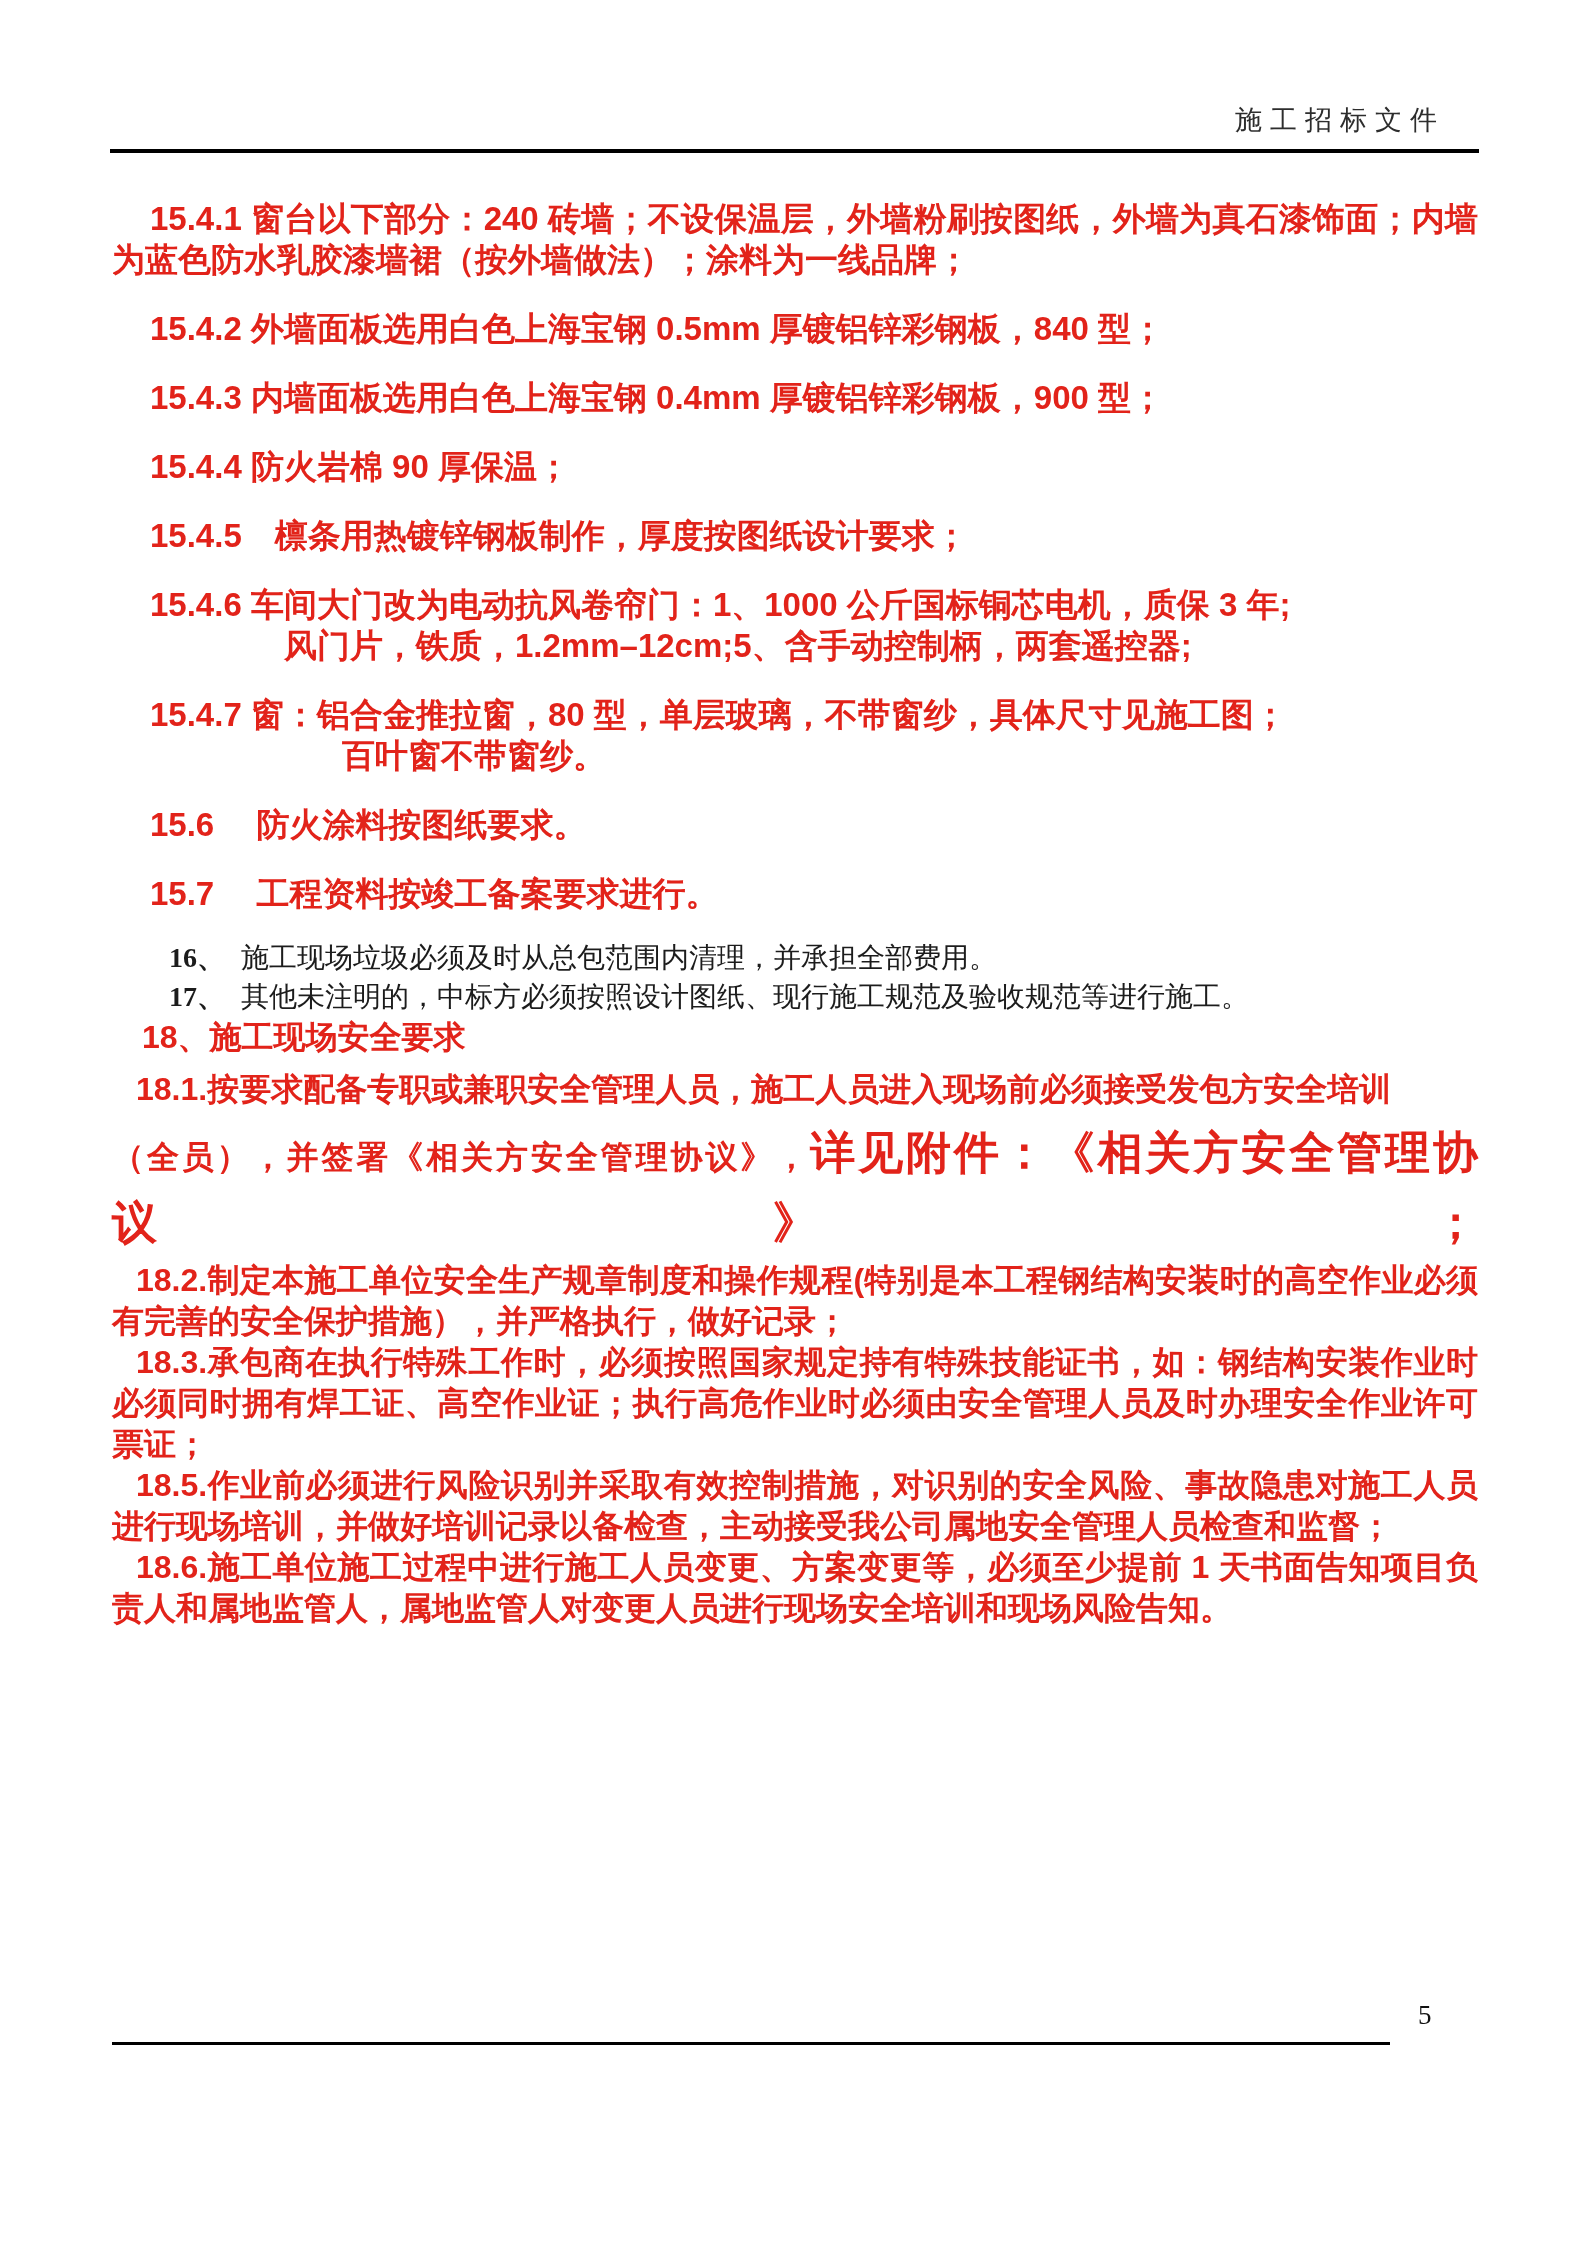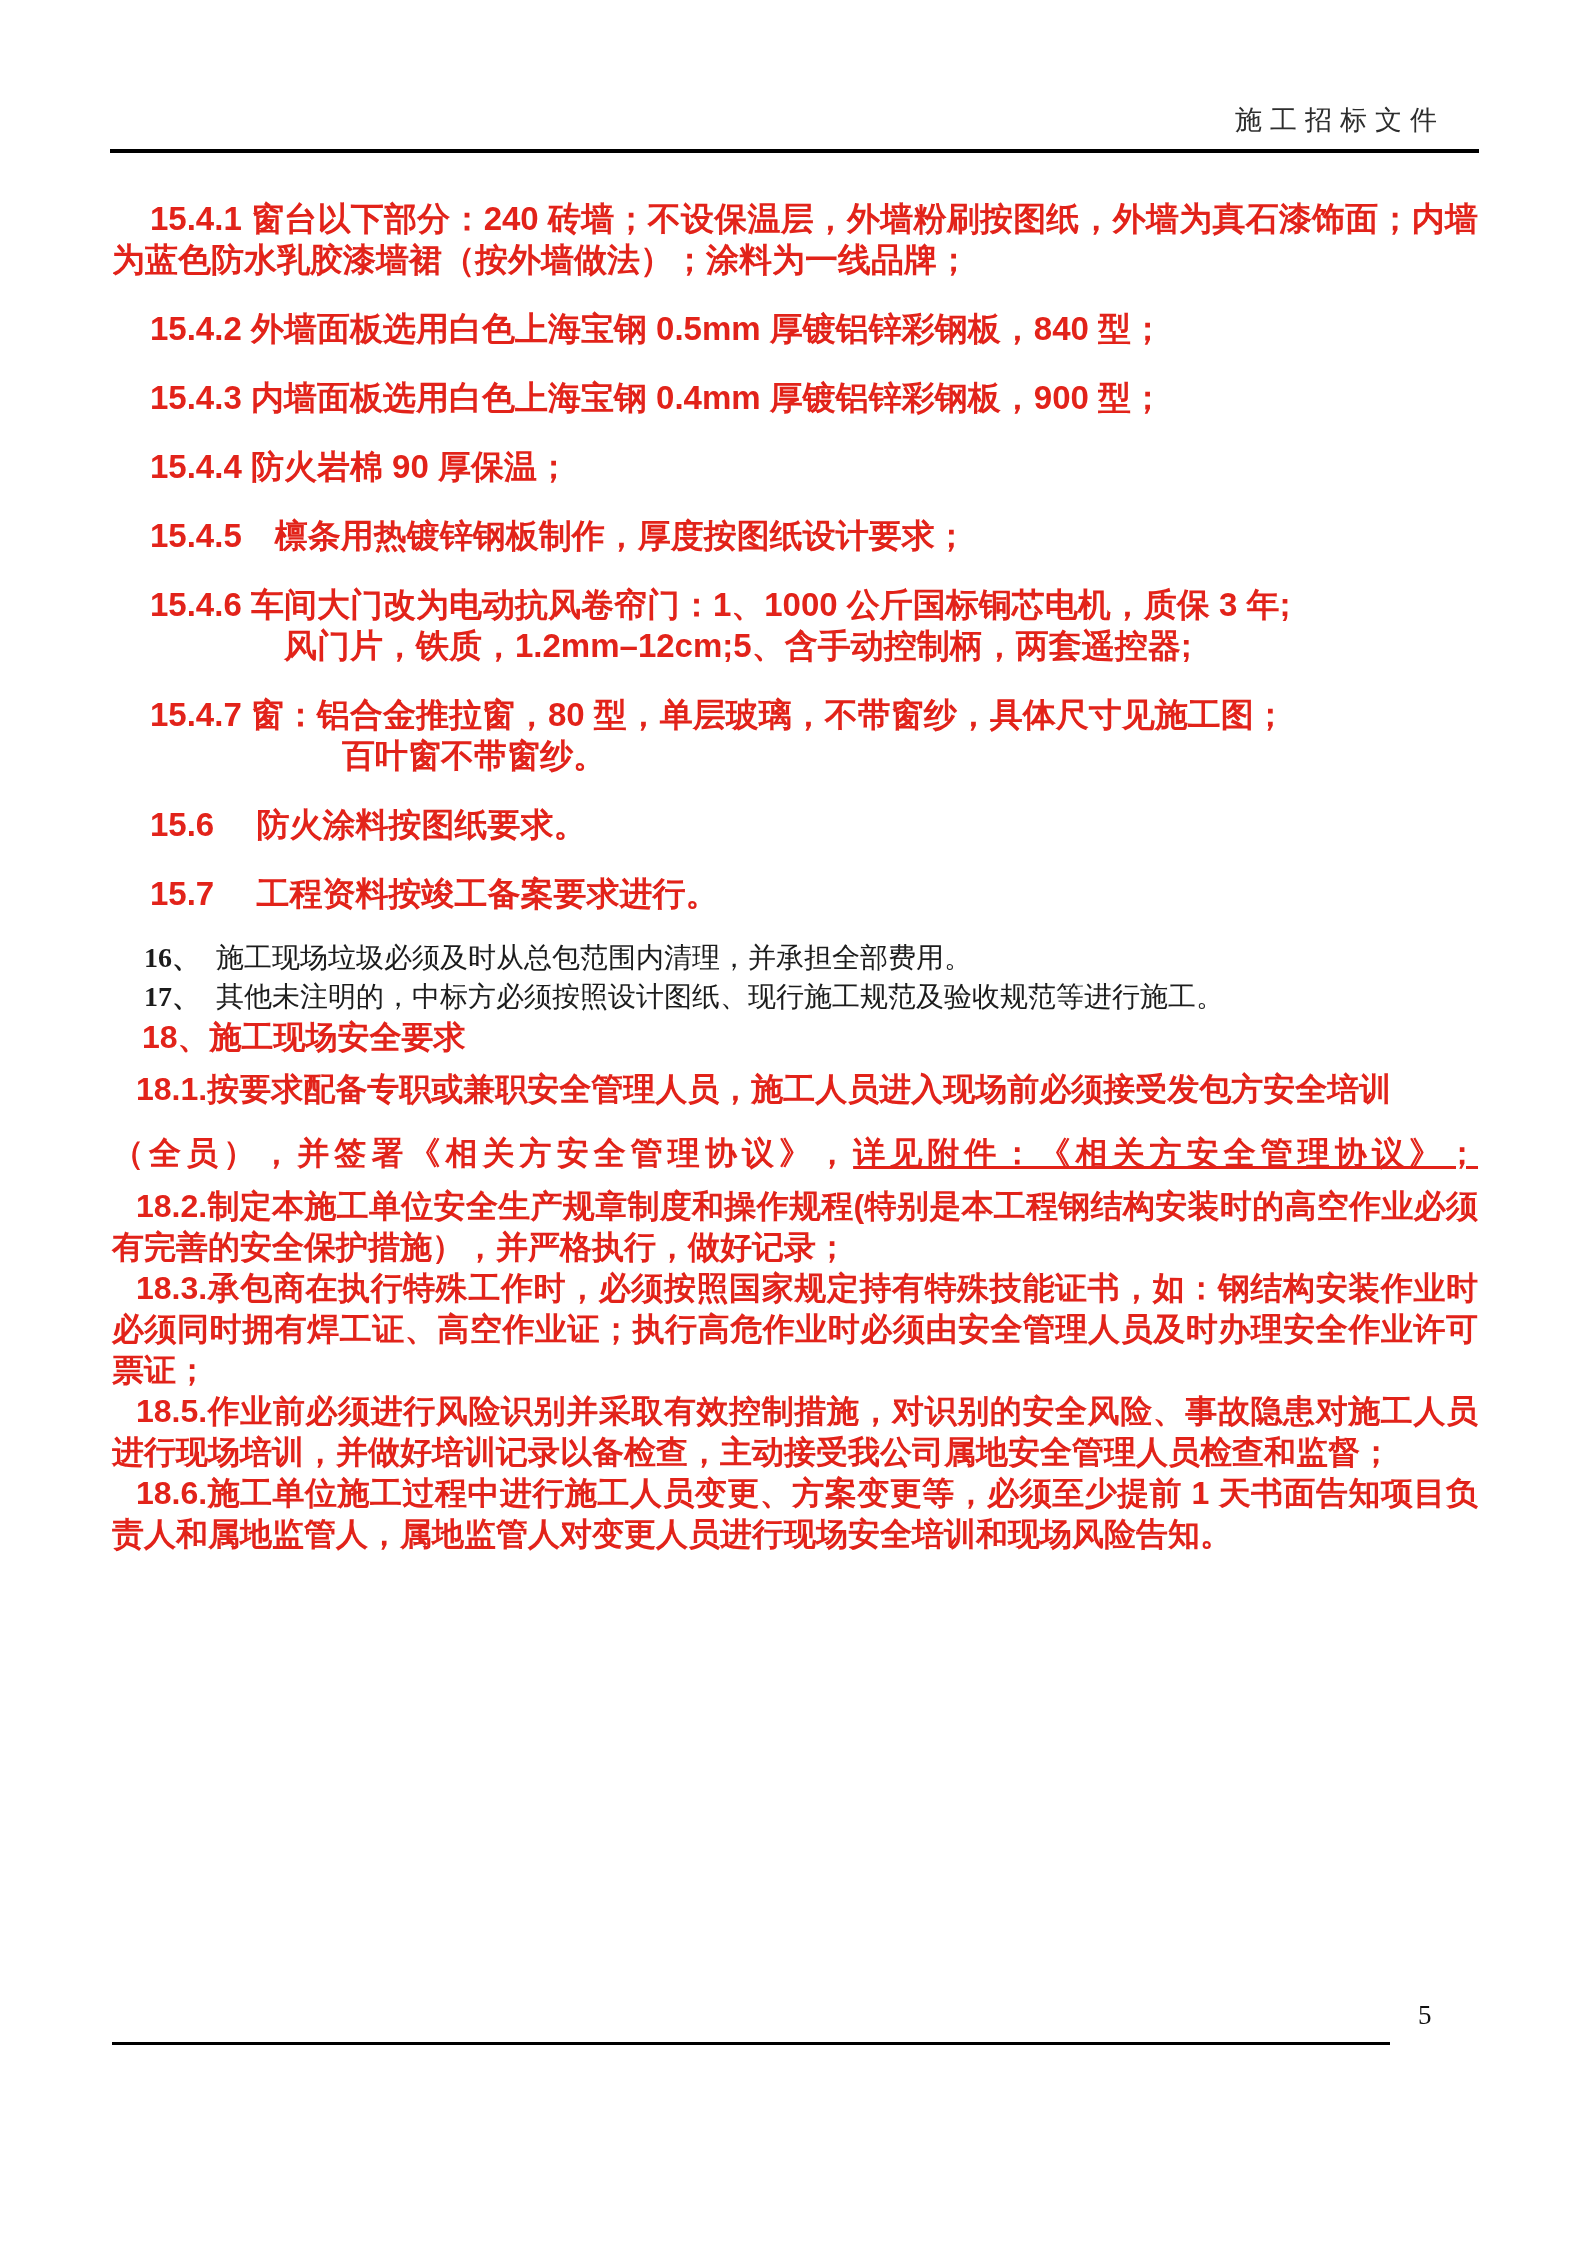--- a/index.html
+++ b/index.html
@@ -34,42 +34,42 @@
   }
   .fl-indent { text-indent: 38px; margin-top: 28px; }
   .sub-indent { margin-left: 172px; }
   .sub-indent-2 { margin-left: 230px; }
   .stretch { text-align-last: justify; }
 
   
   .black-item {
     color: var(--ink);
     font-size: 28px; line-height: 39px;
-    margin-left: 32px;
+    margin-left: 57px;
     font-family: "Liberation Serif", "DejaVu Serif", serif;
   }
   .black-item .num { font-weight: 700; margin-right: 16px; }
   .general-block { margin-top: 24px; }
 
   
   .safety-heading {
     color: var(--red);
     font-family: "Liberation Sans", "DejaVu Sans", sans-serif;
     font-weight: 700; font-size: 32px; line-height: 43px;
     margin-left: 30px;
   }
   .red-body {
     color: var(--red);
     font-family: "Liberation Sans", "DejaVu Sans", sans-serif;
     font-weight: 700; font-size: 32px; line-height: 41px;
     text-align: justify; text-indent: 24px;
   }
   .line-181-1 { line-height: 61px; }
   .line-181-2 { line-height: 66px; text-indent: 0; text-align-last: justify; }
-  .emph-large { font-size: 32px; text-decoration: underline; }
+  .emph-large { font-size: 45px; }
 
   .footer-rule {
     position: absolute; top: 2042px; left: 112px; width: 1278px; height: 3px;
     background: #000;
   }
   .page-number {
     position: absolute; top: 2000px; left: 1418px;
     font-size: 27px; color: #111;
     font-family: "Liberation Serif", "DejaVu Serif", serif;
   }

